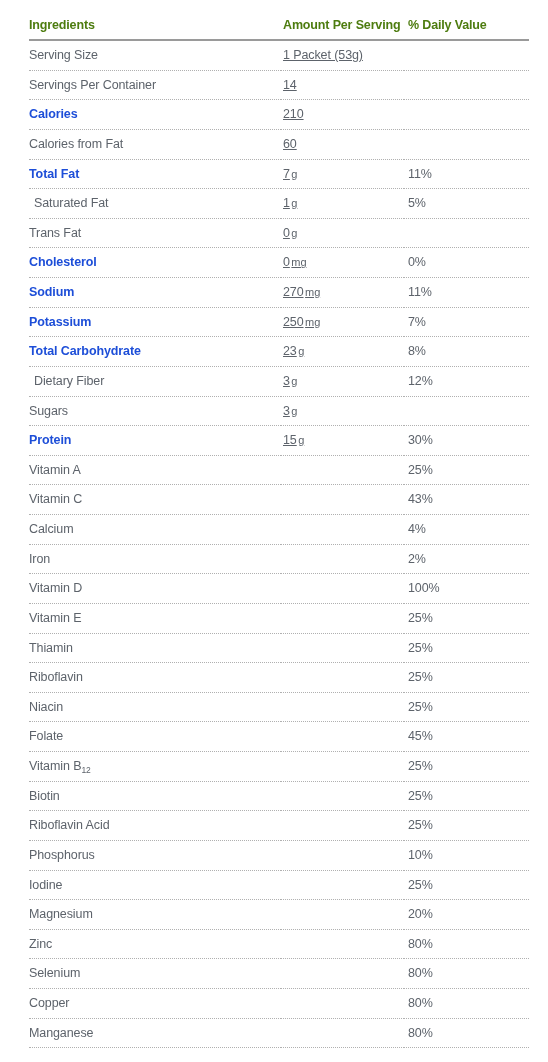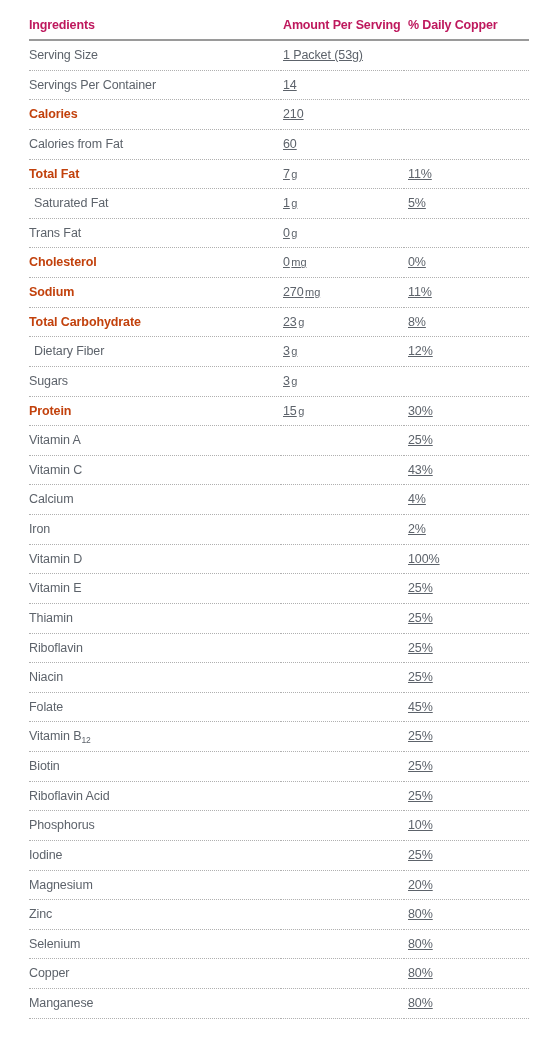--- a/index.html
+++ b/index.html
@@ -27,42 +27,42 @@
   }
 
   col.col-ingredient { width: 252px; }
   col.col-amount     { width: 123px; }
   col.col-dv         { width: 125px; }
 
   thead th {
     text-align: left;
     font-size: 12.5px;
     font-weight: bold;
-    color: #be185d;
+    color: #4d7c0f;
     padding: 0 0 7px 0;
     vertical-align: bottom;
     border-bottom: 2px solid #9a9a9a;
     letter-spacing: -0.15px;
   }
   thead th.th-amount { padding-left: 2px; }
   thead th.th-dv { padding-left: 4px; }
 
   tbody td {
     font-size: 12.5px;
     color: #5d636b;
     padding: 7px 0 6px 0;
     vertical-align: baseline;
     border-bottom: 1px dotted #b0b0b0;
     letter-spacing: -0.1px;
     line-height: 1.25;
   }
   tbody td.cell-amount { padding-left: 2px; text-decoration: underline; }
-  tbody td.cell-dv { padding-left: 4px; text-decoration: underline; }
-
-  tbody tr.row-bold td.cell-name { font-weight: bold; color: #c2410c; }
+  tbody td.cell-dv { padding-left: 4px; }
+
+  tbody tr.row-bold td.cell-name { font-weight: bold; color: #1d4ed8; }
   tbody tr.row-indent td.cell-name { padding-left: 5px; }
 
   tbody td .unit {
     font-size: 11px;
     margin-left: 1.5px;
   }
 
   sub {
     font-size: 8.5px;
     line-height: 0;
@@ -78,21 +78,21 @@
   <table class="nutrition-table">
     <colgroup>
       <col class="col-ingredient">
       <col class="col-amount">
       <col class="col-dv">
     </colgroup>
     <thead>
       <tr>
         <th class="th-ingredient">Ingredients</th>
         <th class="th-amount">Amount Per Serving</th>
-        <th class="th-dv">% Daily Copper</th>
+        <th class="th-dv">% Daily Value</th>
       </tr>
     </thead>
     <tbody id="table-body">
         <tr>
           <td class="cell-name">Serving Size</td>
           <td class="cell-amount">1 Packet (53g)</td>
           <td class="cell-dv"></td>
         </tr>
         <tr>
           <td class="cell-name">Servings Per Container</td>
@@ -128,20 +128,25 @@
           <td class="cell-name">Cholesterol</td>
           <td class="cell-amount">0<span class="unit">mg</span></td>
           <td class="cell-dv">0%</td>
         </tr>
         <tr class="row-bold">
           <td class="cell-name">Sodium</td>
           <td class="cell-amount">270<span class="unit">mg</span></td>
           <td class="cell-dv">11%</td>
         </tr>
         <tr class="row-bold">
+          <td class="cell-name">Potassium</td>
+          <td class="cell-amount">250<span class="unit">mg</span></td>
+          <td class="cell-dv">7%</td>
+        </tr>
+        <tr class="row-bold">
           <td class="cell-name">Total Carbohydrate</td>
           <td class="cell-amount">23<span class="unit">g</span></td>
           <td class="cell-dv">8%</td>
         </tr>
         <tr class="row-indent">
           <td class="cell-name">Dietary Fiber</td>
           <td class="cell-amount">3<span class="unit">g</span></td>
           <td class="cell-dv">12%</td>
         </tr>
         <tr>

